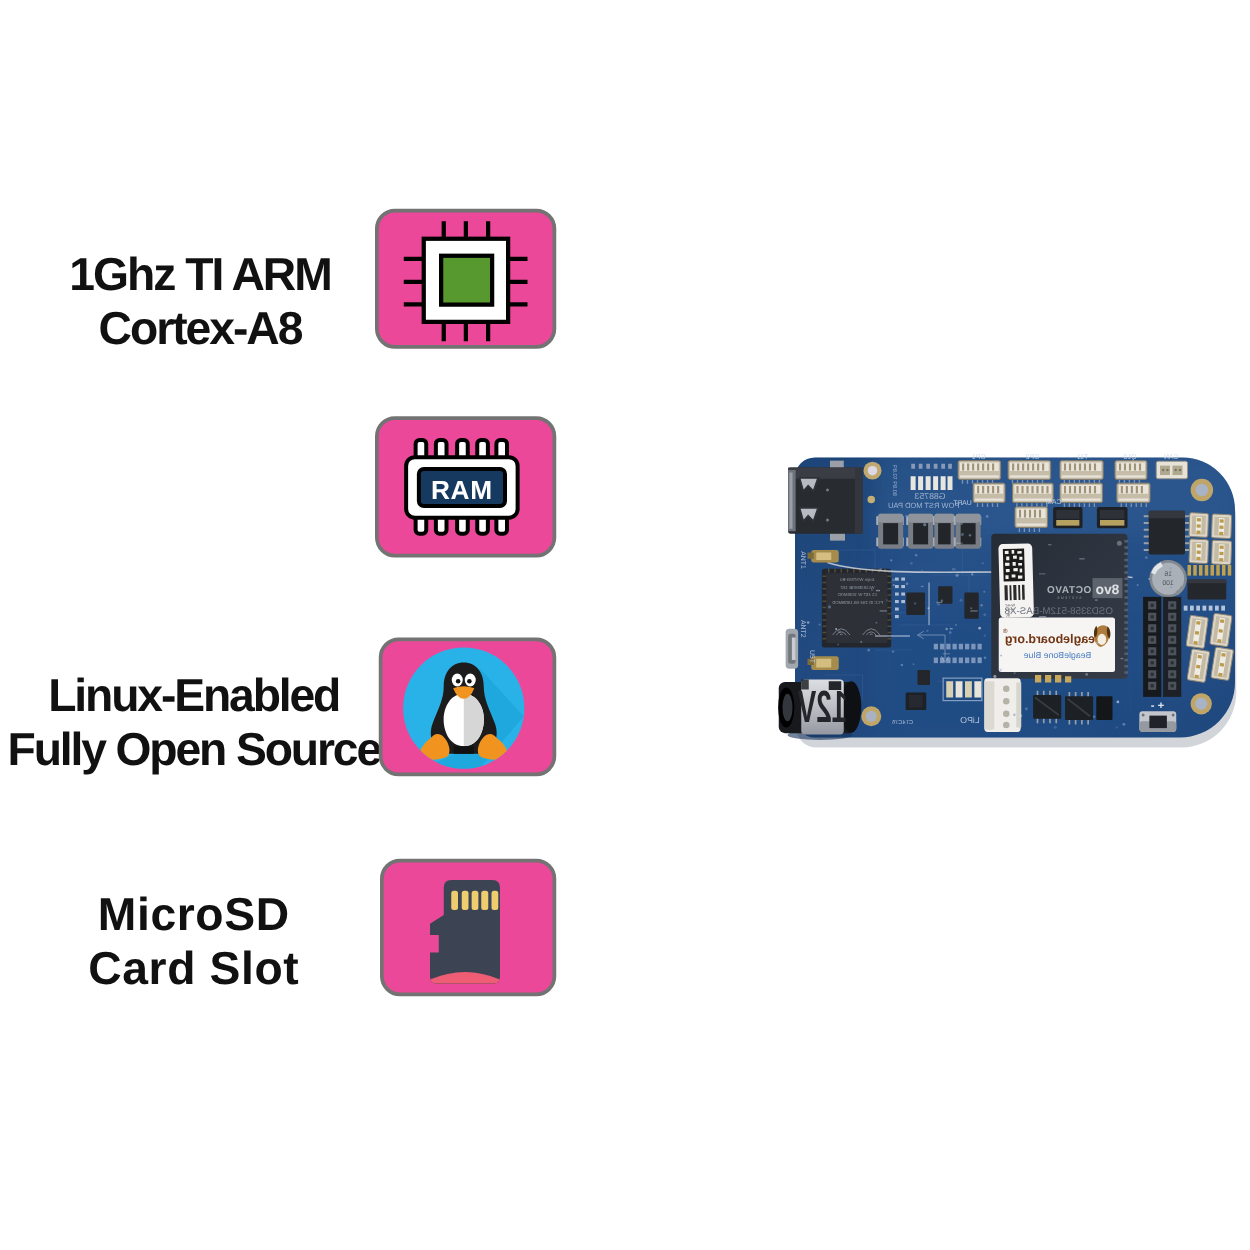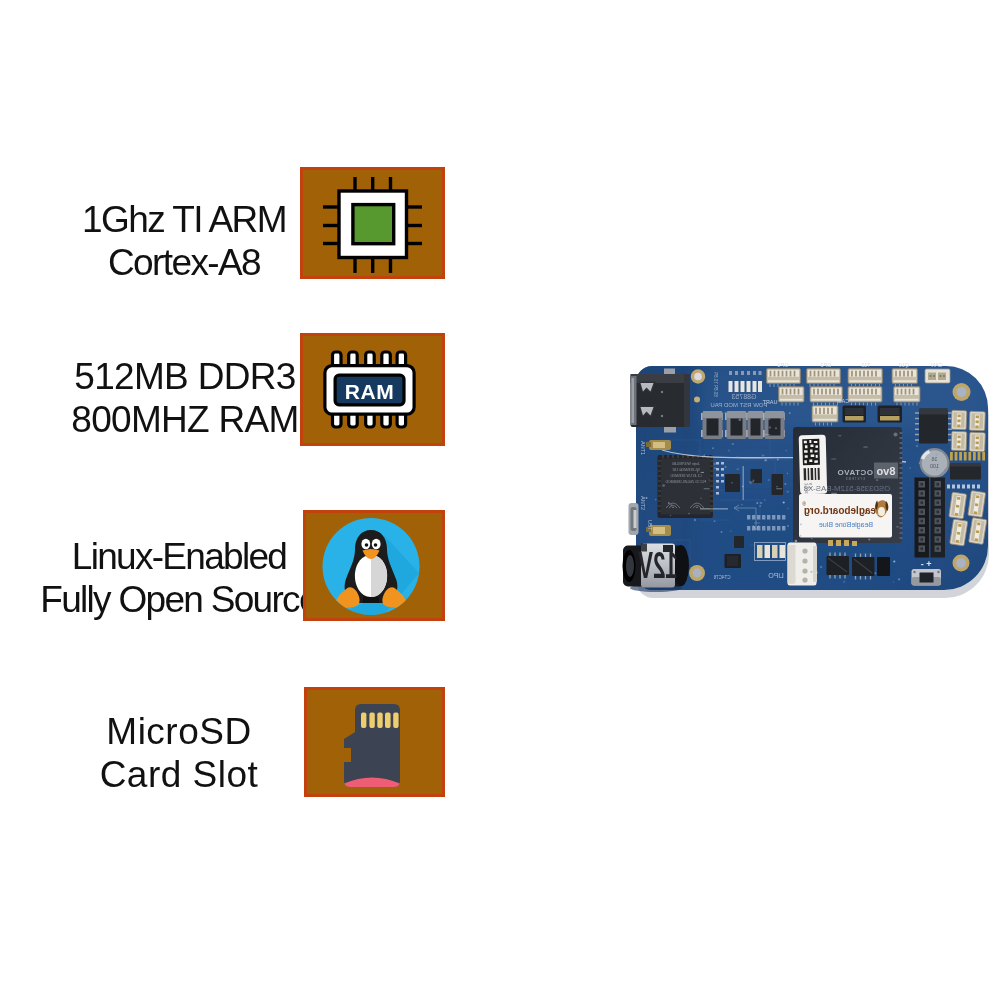--- a/index.html
+++ b/index.html
@@ -1,27 +1,26 @@
 <!DOCTYPE html>
 <html><head>
 <meta charset="utf-8">
 <style>
   html,body{margin:0;padding:0;background:#ffffff;}
   #canvas{position:relative;width:1000px;height:1000px;background:#fff;overflow:hidden;
           font-family:"Liberation Sans", sans-serif;}
-  .ibox{position:absolute;border:3px solid #c2410c;border-radius:0;background:#a16207;}
-  .txt{position:absolute;color:#111;font-weight:normal;text-align:center;
-       font-size:37px;line-height:43px;white-space:nowrap;padding-left:24px;}
+  .ibox{position:absolute;border:3px solid #737373;border-radius:16px;background:#ec4899;}
+  .txt{position:absolute;color:#111;font-weight:bold;text-align:center;
+       font-size:37px;line-height:43px;white-space:nowrap;}
 </style>
 </head>
 <body>
 <div id="canvas">
 
   <div class="txt" style="left:0;top:198px;width:320px;letter-spacing:-1.6px;">1Ghz TI ARM<br>Cortex-A8</div>
-  <div class="txt" style="left:0;top:355px;width:322px;letter-spacing:-0.7px;">512MB DDR3<br>800MHZ RAM</div>
   <div class="txt" style="left:0;top:710px;width:310px;letter-spacing:0.5px;">MicroSD<br>Card Slot</div>
   <div class="txt" style="left:0;top:535px;width:310px;letter-spacing:-1.7px;">Linux-Enabled<br>Fully Open Source</div>
 
   <div class="ibox" style="left:300px;top:167px;width:139px;height:106px;">
     <svg width="139" height="106" viewBox="0 0 139 106">
       <g stroke="#000" stroke-width="3.4" fill="none">
 
         <line x1="52" y1="7" x2="52" y2="24"></line>
           <line x1="69.7" y1="7" x2="69.7" y2="24"></line>
           <line x1="87.5" y1="7" x2="87.5" y2="24"></line>

